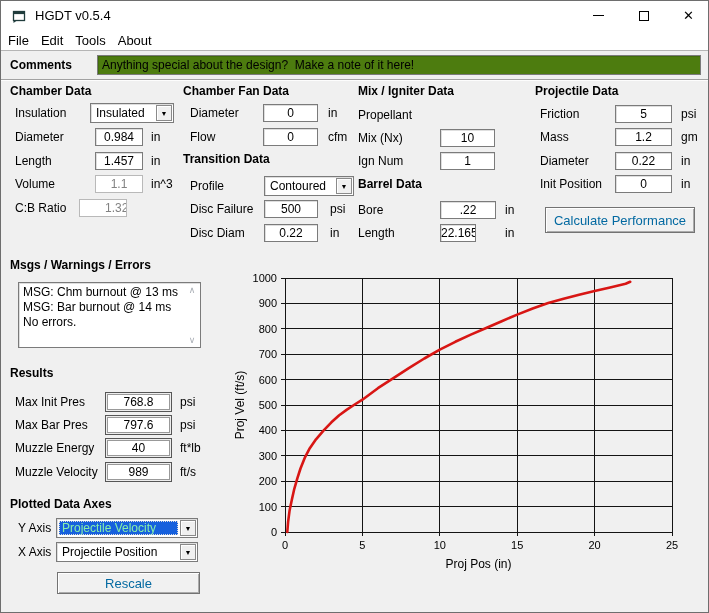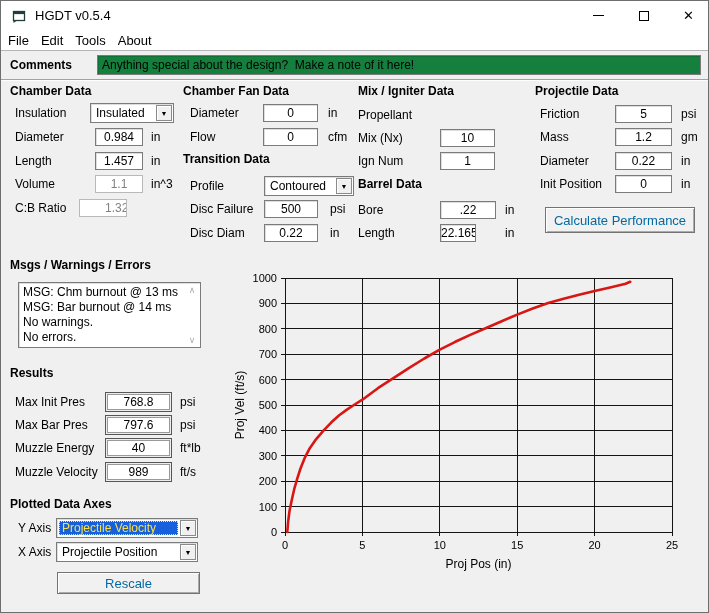--- a/index.html
+++ b/index.html
@@ -28,32 +28,32 @@
   .fld { position:absolute; height:18px; background:#fff; border:1px solid #7b7b7b;
          box-shadow: inset 1px 1px 0 rgba(0,0,0,0.13);
          font:12px "Liberation Sans", sans-serif; text-align:center; color:#000; }
   .fld.dis { border-color:#b9b9b9; color:#828282; box-shadow:none; }
   .fld.heavy { height:20px; border:1px solid #565656;
                box-shadow: inset 0 0 0 1px #ededed, inset 0 0 0 2px #999999; }
   .combo { position:absolute; height:20px; background:#fff; border:1px solid #7b7b7b;
            box-shadow: inset 1px 1px 0 rgba(0,0,0,0.13); }
   .combo .txt { position:absolute; left:2px; top:2px; right:19px; bottom:2px;
                 font-size:12px; padding:0 3px; line-height:14px; white-space:nowrap; overflow:hidden; }
-  .combo.sel .txt { background:#1660dd; color:#fde047; outline:1px dotted #dcdcdc; outline-offset:-1px; }
+  .combo.sel .txt { background:#1660dd; color:#86efac; outline:1px dotted #dcdcdc; outline-offset:-1px; }
   .combo .arrow { position:absolute; top:1px; right:1px; bottom:1px; width:16px; background:#f0f0f0;
                   border:1px solid #8a8a8a; box-shadow: inset 1px 1px 0 #fff;
                   display:flex; align-items:center; justify-content:center;
                   font-size:7px; color:#000; }
   .btn { position:absolute; background:#f1f1f1; border:1px solid #737373;
          box-shadow: inset 1px 1px 0 #ffffff, inset -1px -1px 0 #ababab;
          display:flex; align-items:center; justify-content:center;
          font-family:"Liberation Sans", sans-serif; color:#0369a1; }
   .etch { position:absolute; left:1px; right:1px; height:2px;
           border-top:1px solid #a2a2a2; border-bottom:1px solid #fdfdfd; }
-  .text-input { position:absolute; height:20px; background:#15803d; border:1px solid #7b7b7b;
+  .text-input { position:absolute; height:20px; background:#4d7c0f; border:1px solid #7b7b7b;
                 box-shadow: inset 1px 1px 0 rgba(0,0,0,0.13);
                 font:12px "Liberation Sans", sans-serif; padding:0 4px; color:#000; }
   
   .listbox { position:absolute; left:18px; top:282px; width:183px; height:66px; background:#fff;
              border:1px solid #7b7b7b; box-shadow: inset 1px 1px 0 rgba(0,0,0,0.13); }
   .listbox .lines { position:absolute; left:4px; top:2px; right:17px; bottom:1px;
                     font-size:12px; line-height:15px; white-space:nowrap; overflow:hidden; }
   .listbox .sb { position:absolute; top:1px; right:1px; bottom:1px; width:14px; background:#fff; }
   .listbox .sb span { position:absolute; left:0; width:14px; text-align:center;
                       font-size:9px; color:#a9aeb5; }
@@ -166,21 +166,20 @@
   <span class="lbl" style="left:540px;top:177px">Init Position</span>
   <input class="fld" style="left: 615px; top: 175px; width: 57px;" value="0">
   <span class="unit" style="left:681px;top:177px">in</span>
   <button class="btn" style="left:545px;top:207px;width:150px;height:26px;font-size:13px">Calculate Performance</button>
 
   <span class="hdr" style="left:10px;top:258px">Msgs / Warnings / Errors</span>
   <div class="listbox">
     <div class="lines">
       <div>MSG: Chm burnout @ 13 ms</div>
       <div>MSG: Bar burnout @ 14 ms</div>
-      <div>No warnings.</div>
       <div>No errors.</div>
     </div>
     <div class="sb">
       <span class="up">∧</span>
       <span class="down">∨</span>
     </div>
   </div>
 
   <span class="hdr" style="left:10px;top:366px">Results</span>
   <span class="lbl" style="left:15px;top:395px">Max Init Pres</span>

